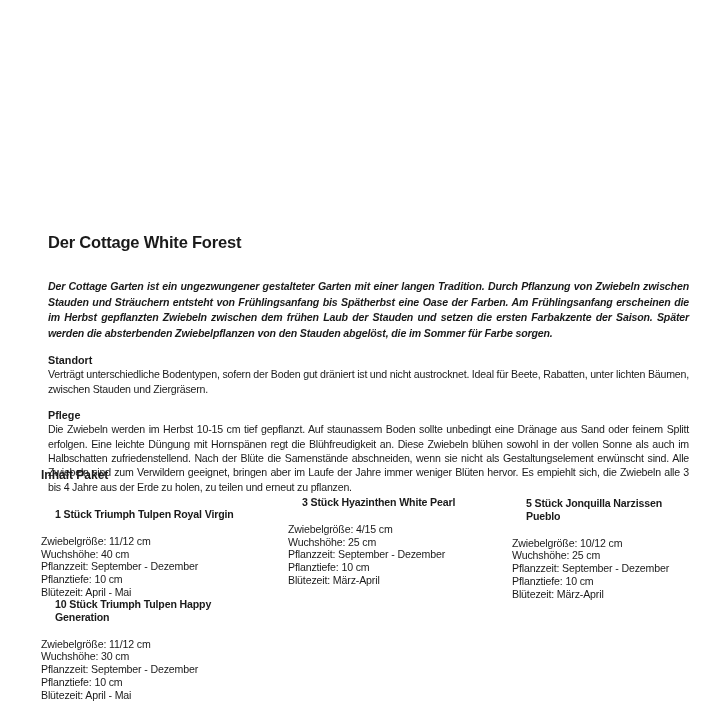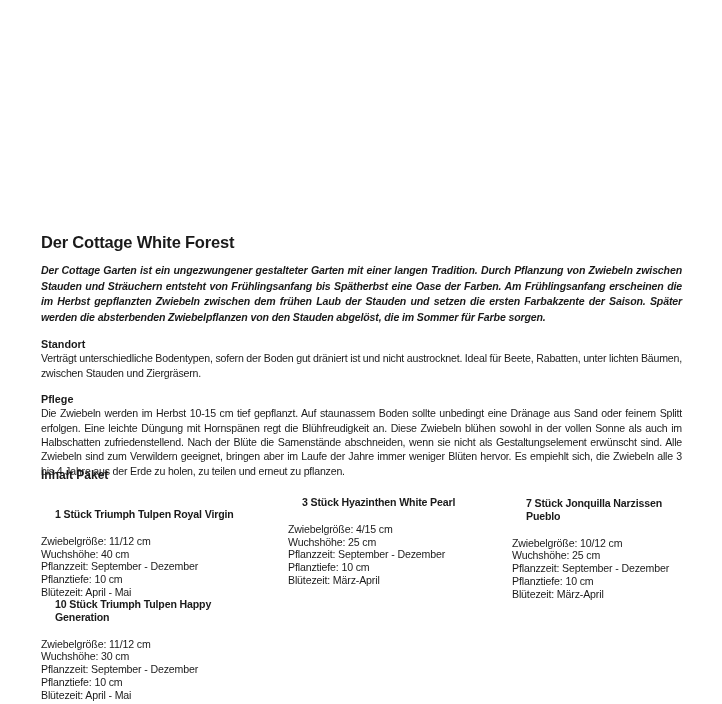--- a/index.html
+++ b/index.html
@@ -1,24 +1,24 @@
 <!DOCTYPE html>
 <html><head>
   <meta charset="utf-8">
   <style>
     html, body { margin: 0; padding: 0; background: #ffffff; }
     body {
       width: 722px; height: 704px; position: relative; overflow: hidden;
       font-family: "Liberation Sans", "DejaVu Sans", sans-serif;
       color: #1a1a1a;
     }
-    .doc { position: absolute; left: 41px; top: 232px; width: 641px; }
+    .doc { position: absolute; left: 48px; top: 232px; width: 641px; }
     .title { font-size: 16.5px; font-weight: bold; margin: 0; letter-spacing: -0.2px; line-height: 20px; }
     .intro {
-      margin: 11px 0 0 0; font-size: 10.6px; font-weight: bold; font-style: italic;
+      margin: 27px 0 0 0; font-size: 10.6px; font-weight: bold; font-style: italic;
       line-height: 15.6px; text-align: justify; letter-spacing: -0.15px;
     }
     .section { margin-top: 12px; }
     .section-heading { font-size: 10.8px; font-weight: bold; line-height: 14px; margin: 0; }
     .section-body {
       font-size: 10.6px; line-height: 14.4px; margin: 0; text-align: justify; letter-spacing: -0.2px;
     }
     .paket-heading { font-size: 12px; font-weight: bold; line-height: 14px; margin: 0; position: absolute; left: 41px; top: 468px; }
     .product { position: absolute; font-size: 10.6px; line-height: 12.8px; letter-spacing: -0.15px; }
     .product-name { font-weight: bold; margin: 14px; }
@@ -56,21 +56,21 @@
 <div class="product" style="left:288px; top:482px; width:200px;">
   <p class="product-name">3 Stück Hyazinthen White Pearl</p>
   <p class="product-attr">Zwiebelgröße: 4/15 cm</p>
   <p class="product-attr">Wuchshöhe: 25 cm</p>
   <p class="product-attr">Pflanzzeit: September - Dezember</p>
   <p class="product-attr">Pflanztiefe: 10 cm</p>
   <p class="product-attr">Blütezeit: März-April</p>
 </div>
 
 <div class="product" style="left:512px; top:483px; width:180px;">
-  <p class="product-name">7 Stück Jonquilla Narzissen Pueblo</p>
+  <p class="product-name">5 Stück Jonquilla Narzissen Pueblo</p>
   <p class="product-attr">Zwiebelgröße: 10/12 cm</p>
   <p class="product-attr">Wuchshöhe: 25 cm</p>
   <p class="product-attr">Pflanzzeit: September - Dezember</p>
   <p class="product-attr">Pflanztiefe: 10 cm</p>
   <p class="product-attr">Blütezeit: März-April</p>
 </div>
 
 <div class="product" style="left:41px; top:584px; width:205px;">
   <p class="product-name">10 Stück Triumph Tulpen Happy Generation</p>
   <p class="product-attr">Zwiebelgröße: 11/12 cm</p>

